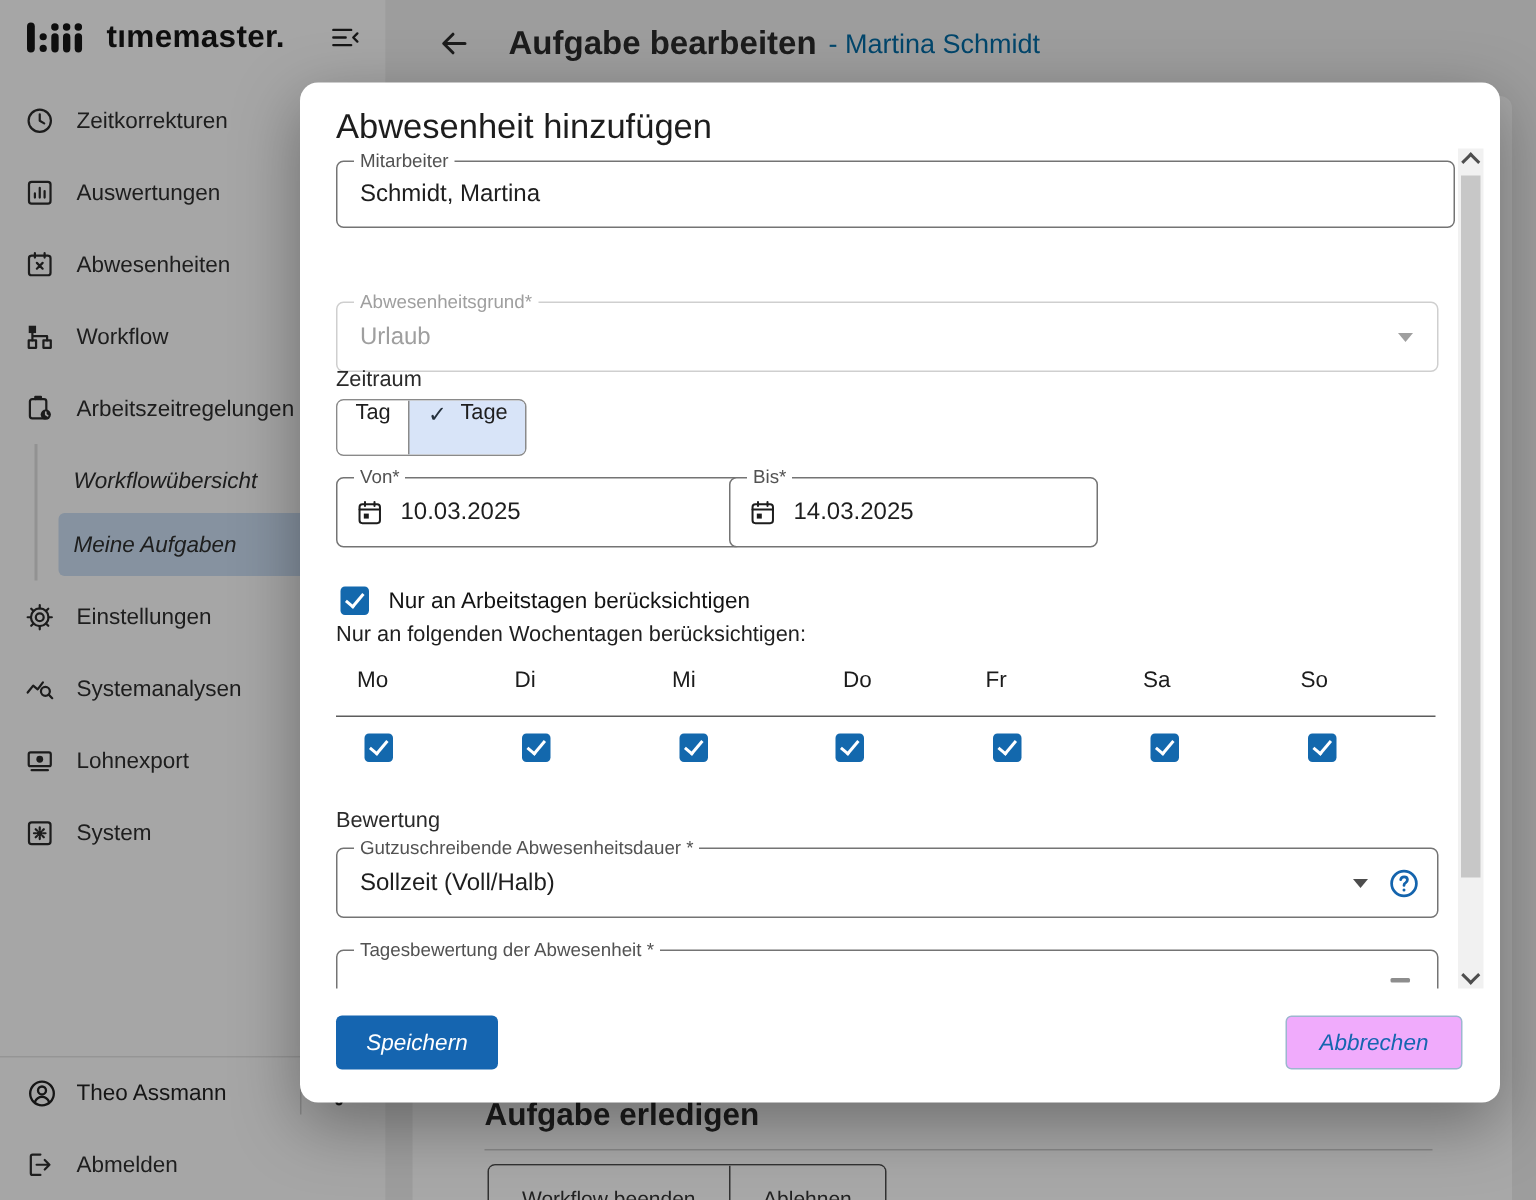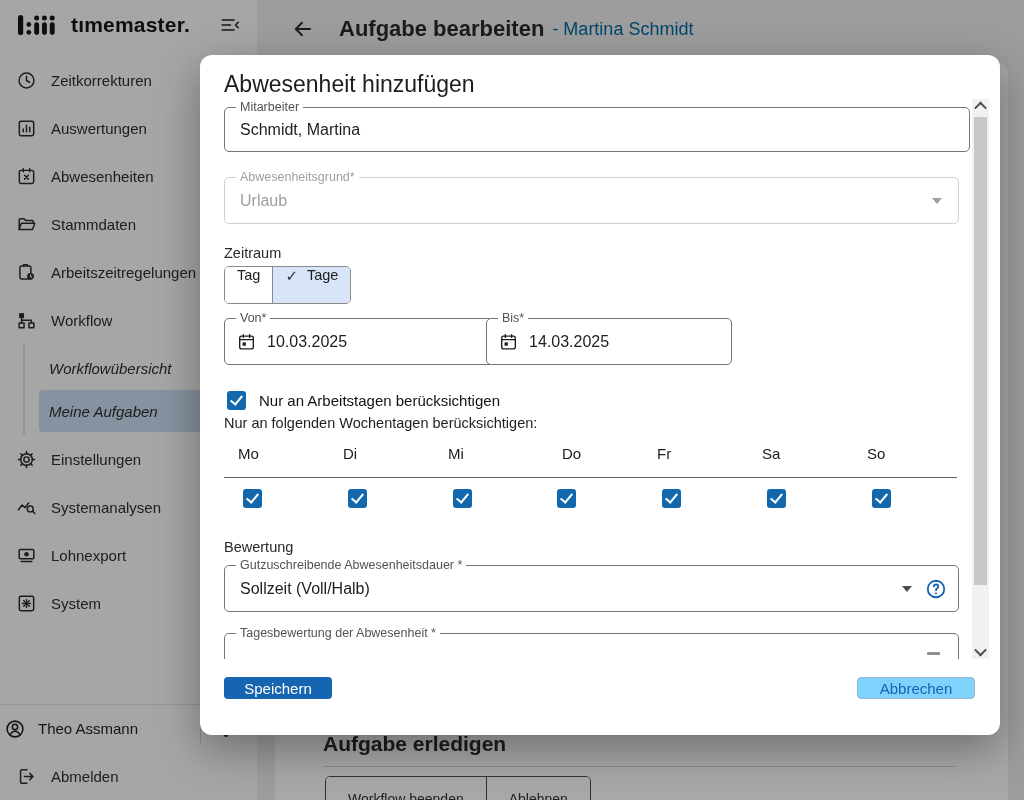--- a/index.html
+++ b/index.html
@@ -14,21 +14,21 @@
   .logo-mark svg{display:block;fill:#161616;stroke:none;}
   .logo-text{font-size:21px;font-weight:700;color:#161616;letter-spacing:.2px;flex:1;}
   .collapse-btn{width:26px;height:26px;color:#222;cursor:pointer;display:flex;align-items:center;justify-content:center;}
   .nav-item{display:flex;align-items:center;height:48px;padding-left:16px;color:#2e2e2e;font-size:15px;cursor:pointer;}
   .nav-item .icn-box{width:21px;height:21px;margin-right:14px;color:#2b2b2b;}
   .submenu{margin-left:23px;border-left:2px solid #dcdcdc;padding:2px 0;font-style:italic;}
   .sub-item{display:flex;align-items:center;height:42px;padding-left:24px;margin:1px 12px 1px 14px;
             font-size:15px;color:#2e2e2e;border-radius:4px;cursor:pointer;padding-left:10px;}
   .sub-item.active{background:#c9dcf0;}
   .sidebar-bottom{position:absolute;left:0;right:0;bottom:0;border-top:1px solid #e0e0e0;}
-  .user-row{display:flex;align-items:center;height:47px;padding-left:4px;}
+  .user-row{display:flex;align-items:center;height:47px;padding-left:17px;}
   .user-row .icn-box{width:22px;height:22px;margin-right:12px;color:#222;}
   .user-name{font-size:15px;color:#222;flex:1;}
   .vsep{width:1px;height:28px;background:#cfcfcf;margin-right:14px;}
   .bell-box{width:22px;height:22px;margin-right:20px;color:#222;cursor:pointer;}
   .logout-row{display:flex;align-items:center;height:48px;padding-left:16px;color:#2e2e2e;font-size:15px;cursor:pointer;}
   .logout-row .icn-box{width:21px;height:21px;margin-right:14px;}
 
   
   .content{position:absolute;left:257px;top:0;right:0;height:800px;background:#ececec;z-index:1;}
   .page-header{display:flex;align-items:center;height:58px;padding-left:34px;}
@@ -45,21 +45,21 @@
   
   .dim{position:absolute;inset:0;background:rgba(0,0,0,0.335);z-index:2;}
   .modal{position:absolute;left:200px;top:55px;width:800px;height:680px;background:#fff;border-radius:12px;
          box-shadow:0 14px 44px rgba(0,0,0,.35);z-index:3;}
   .modal-title{position:absolute;left:24px;top:16px;font-size:23px;color:#1d1d1d;font-weight:400;}
   .scrollpane{position:absolute;left:0;top:44px;width:772px;height:560px;overflow:hidden;}
 
   .field{position:absolute;border:1px solid #747474;border-radius:5px;background:#fff;}
   .flabel{position:absolute;top:-8px;left:11px;background:#fff;padding:0 4px;font-size:12.5px;color:#525252;white-space:nowrap;}
   .fvalue{position:absolute;left:15px;top:50%;transform:translateY(-50%);font-size:16px;color:#1e1e1e;white-space:nowrap;}
-  .field.disabled{border-color:#cfcfcf;}
+  .field.disabled{border-color:#cfcfcf;margin-top:24px;}
   .field.disabled .flabel{color:#9f9f9f;}
   .field.disabled .fvalue{color:#9f9f9f;}
   .caret{position:absolute;right:16px;top:50%;margin-top:-3px;width:0;height:0;
          border-left:5.5px solid transparent;border-right:5.5px solid transparent;border-top:6.5px solid #4d4d4d;}
   .caret.gray{border-top-color:#9f9f9f;}
   .cal-icn{position:absolute;left:12px;top:50%;transform:translateY(-50%);width:19px;height:19px;color:#1d1d1d;}
   .date-val{left:42px;}
 
   .sec-label{position:absolute;font-size:14.5px;color:#2a2a2a;}
   .toggle{position:absolute;left:24px;top:167px;display:flex;height:36px;border:1px solid #8a8a8a;border-radius:5px;overflow:hidden;}
@@ -82,23 +82,23 @@
   .help{position:absolute;right:11px;top:50%;transform:translateY(-50%);width:22px;height:22px;color:#1464ad;cursor:pointer;}
   .stub-dash{position:absolute;right:18px;top:18px;width:13px;height:3px;background:#8d8d8d;border-radius:1px;}
 
   .msb{position:absolute;left:772px;top:44px;width:17px;height:560px;background:#f1f1f1;}
   .msb-arrow{position:absolute;left:0;width:17px;height:15px;display:flex;align-items:center;justify-content:center;cursor:pointer;}
   .chev{width:7px;height:7px;border-left:2px solid #4e4e4e;border-top:2px solid #4e4e4e;}
   .chev.up{transform:rotate(45deg) translate(1px,1px);}
   .chev.down{transform:rotate(225deg) translate(1px,1px);}
   .msb-thumb{position:absolute;left:2px;top:18px;width:13px;height:468px;background:#c7c7c7;cursor:pointer;}
 
-  .btn{position:absolute;top:622px;height:22px;border-radius:4px;font-size:15px;display:flex;align-items:center;justify-content:center;cursor:pointer;font-family:inherit;}
+  .btn{position:absolute;top:622px;height:36px;border-radius:4px;font-size:15px;display:flex;align-items:center;justify-content:center;cursor:pointer;font-family:inherit;font-style:italic;}
   .btn-primary{left:24px;width:108px;background:#1565b0;color:#fff;border:none;}
-  .btn-secondary{left:657px;width:118px;background:#7dd3fc;color:#1565b0;border:1px solid #9db6cf;}
+  .btn-secondary{left:657px;width:118px;background:#f0abfc;color:#1565b0;border:1px solid #9db6cf;}
 </style>
 </head>
 <body>
 
 <div class="screen">
 
   <nav class="sidebar">
     <div class="logo-row">
       <span class="logo-mark">
         <svg width="45" height="26" viewBox="0 0 45 26">
@@ -146,47 +146,38 @@
             <rect x="3.8" y="5" width="16.4" height="15" rx="2"></rect>
             <path d="M8.3 3.2v3.3M15.7 3.2v3.3"></path>
             <path d="M9.8 10.6l4.4 4.4M14.2 10.6l-4.4 4.4"></path>
           </svg>
       </span>
       <span>Abwesenheiten</span>
     </div>
     <div class="nav-item">
       <span class="icn-box">
         <svg class="icn" width="21" height="21" viewBox="0 0 24 24">
-            <path d="M3.6 17.8V6.8c0-.8.6-1.4 1.4-1.4h4.1l1.9 1.9h7.4c.8 0 1.4.6 1.4 1.4v1.5"></path>
-            <path d="M3.6 17.8l2.5-7.2h15.3l-2.1 6.2c-.2.6-.7 1-1.3 1z"></path>
-          </svg>
-      </span>
-      <span>Stammdaten</span>
+            <rect x="3.6" y="3.6" width="5.6" height="5.6" fill="currentColor" stroke="none"></rect>
+            <rect x="3.6" y="14.8" width="5.6" height="5.6"></rect>
+            <rect x="14.8" y="14.8" width="5.6" height="5.6"></rect>
+            <path d="M6.4 9.2v5.6M6.4 11.6h11.2v3.2"></path>
+          </svg>
+      </span>
+      <span>Workflow</span>
     </div>
     <div class="nav-item">
       <span class="icn-box">
         <svg class="icn" width="21" height="21" viewBox="0 0 24 24">
             <rect x="4.5" y="4.6" width="12.5" height="14.8" rx="1.8"></rect>
             <path d="M8.6 4.6V3h4.3v1.6"></path>
             <circle cx="16.6" cy="16.4" r="3.9" fill="currentColor" stroke="none"></circle>
             <path d="M16.6 14.6v1.9l1.4.9" stroke="#fafafa" stroke-width="1.3"></path>
           </svg>
       </span>
       <span>Arbeitszeitregelungen</span>
-    </div>
-    <div class="nav-item">
-      <span class="icn-box">
-        <svg class="icn" width="21" height="21" viewBox="0 0 24 24">
-            <rect x="3.6" y="3.6" width="5.6" height="5.6" fill="currentColor" stroke="none"></rect>
-            <rect x="3.6" y="14.8" width="5.6" height="5.6"></rect>
-            <rect x="14.8" y="14.8" width="5.6" height="5.6"></rect>
-            <path d="M6.4 9.2v5.6M6.4 11.6h11.2v3.2"></path>
-          </svg>
-      </span>
-      <span>Workflow</span>
     </div>
 
     <div class="submenu">
       <div class="sub-item">
         <span>Workflowübersicht</span>
       </div>
       <div class="sub-item active">
         <span>Meine Aufgaben</span>
       </div>
     </div>

